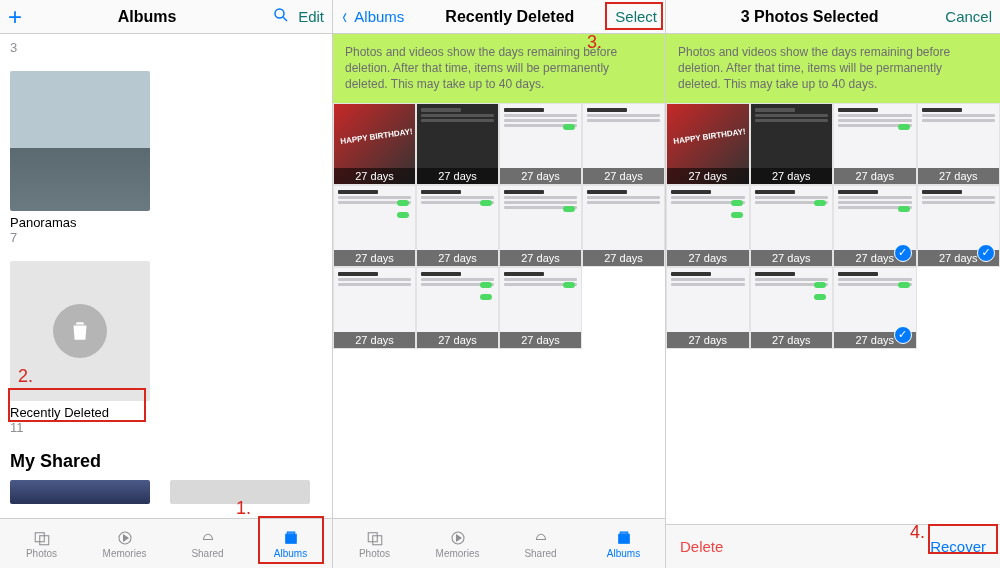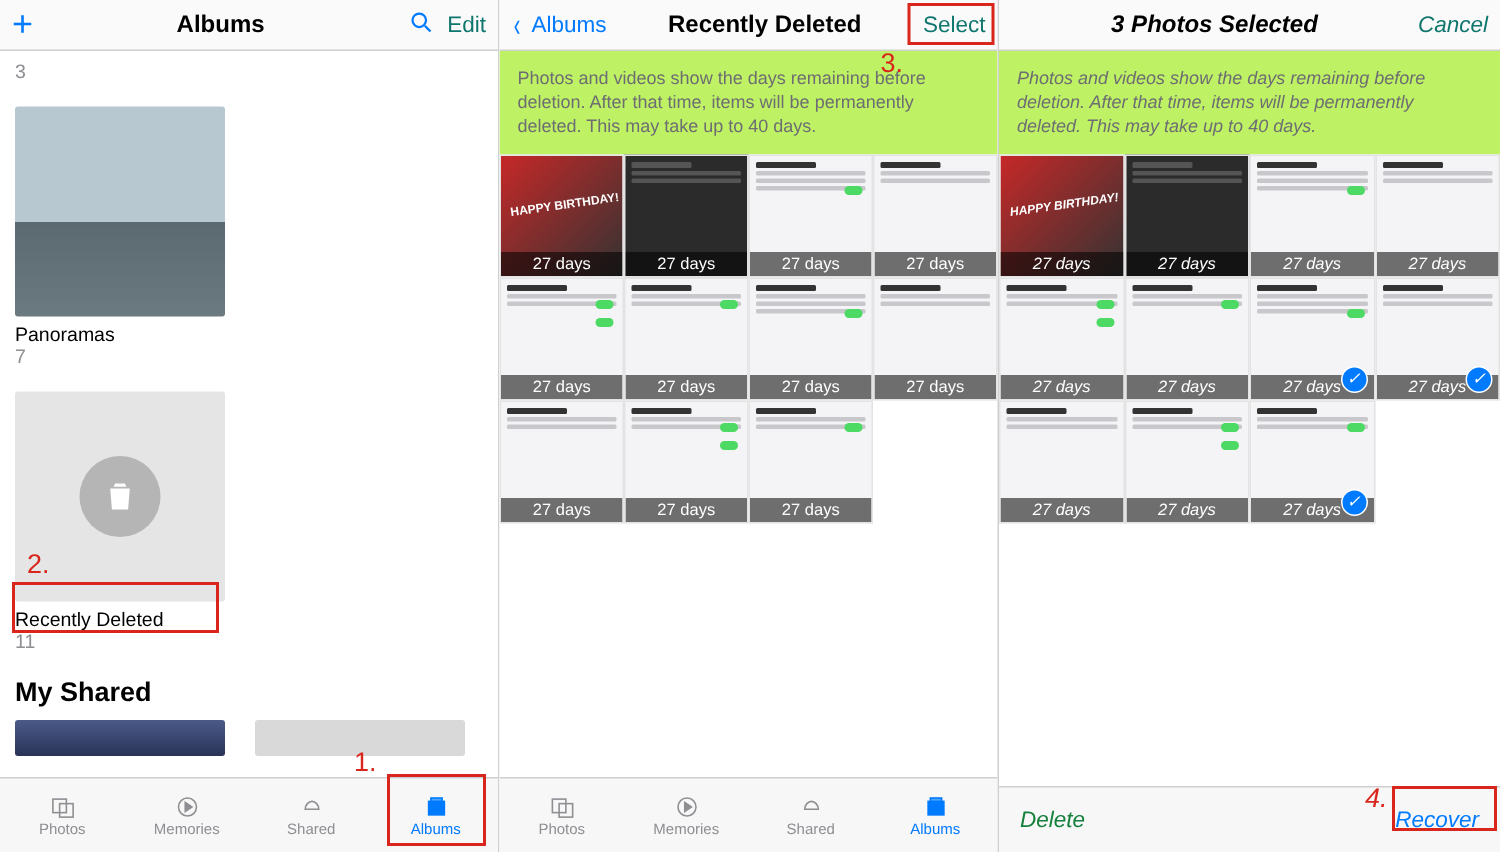--- a/index.html
+++ b/index.html
@@ -1,19 +1,19 @@
 <!DOCTYPE html>
 <html><head>
 <meta charset="utf-8">
 <style>
   * { box-sizing: border-box; margin: 0; padding: 0; }
   body { font-family: -apple-system, "Helvetica Neue", Arial, sans-serif; background: #fff; width: 1000px; height: 568px; overflow: hidden; }
   .wrap { display: flex; width: 1000px; height: 568px; }
   .pane { position: relative; height: 568px; border-right: 1px solid #d0d0d0; background: #fff; overflow: hidden; }
-  .pane:last-child { border-right: 0; font-style: italic; }
+  .pane:last-child { border-right: 0; }
   .p1 { width: 333px; }
   .p2 { width: 333px; }
   .p3 { width: 334px; }
 
   
   .nav { height: 34px; display: flex; align-items: center; justify-content: space-between; padding: 0 8px; background: #fafafa; border-bottom: 1px solid #cfcfcf; }
   .nav .left, .nav .right { display: flex; align-items: center; gap: 8px; color: #007aff; font-size: 15px; }
   .nav .title { font-weight: 600; font-size: 16px; color: #000; }
   .nav .plus { font-size: 24px; color: #007aff; line-height: 1; }
   .nav .search svg, .nav .back svg { width: 18px; height: 18px; }
@@ -57,21 +57,21 @@
   .ditem .fake .ln { height: 3px; background: #c8c8cc; border-radius: 1px; }
   .ditem .fake .ln:nth-child(1){ width: 55%; background:#333; height:4px; }
   .ditem.dark { background: #2b2b2b; }
   .ditem.dark .fake .ln { background: #555; }
   .ditem.card { background: linear-gradient(135deg,#c62828,#333); }
   .ditem.card::after{ content:"HAPPY BIRTHDAY!"; position:absolute; top:28px; left:6px; color:#fff; font-size:8px; font-weight:700; transform:rotate(-8deg); }
   .ditem .tog { position:absolute; right:6px; width:12px; height:6px; border-radius:3px; background:#4cd964; }
 
   
   .actbar { position: absolute; bottom: 0; left: 0; right: 0; height: 44px; background: #f7f7f7; border-top: 1px solid #cfcfcf; display: flex; align-items: center; justify-content: space-between; padding: 0 14px; font-size: 15px; }
-  .actbar .del { color: #15803d; }
+  .actbar .del { color: #ef4444; }
   .actbar .rec { color: #007aff; }
 
   
   .box { position: absolute; border: 2.5px solid #d8261c; pointer-events: none; }
   .num { position: absolute; color: #d8261c; font-size: 18px; font-weight: 400; }
 </style>
 </head>
 <body>
 
 <div class="wrap">

